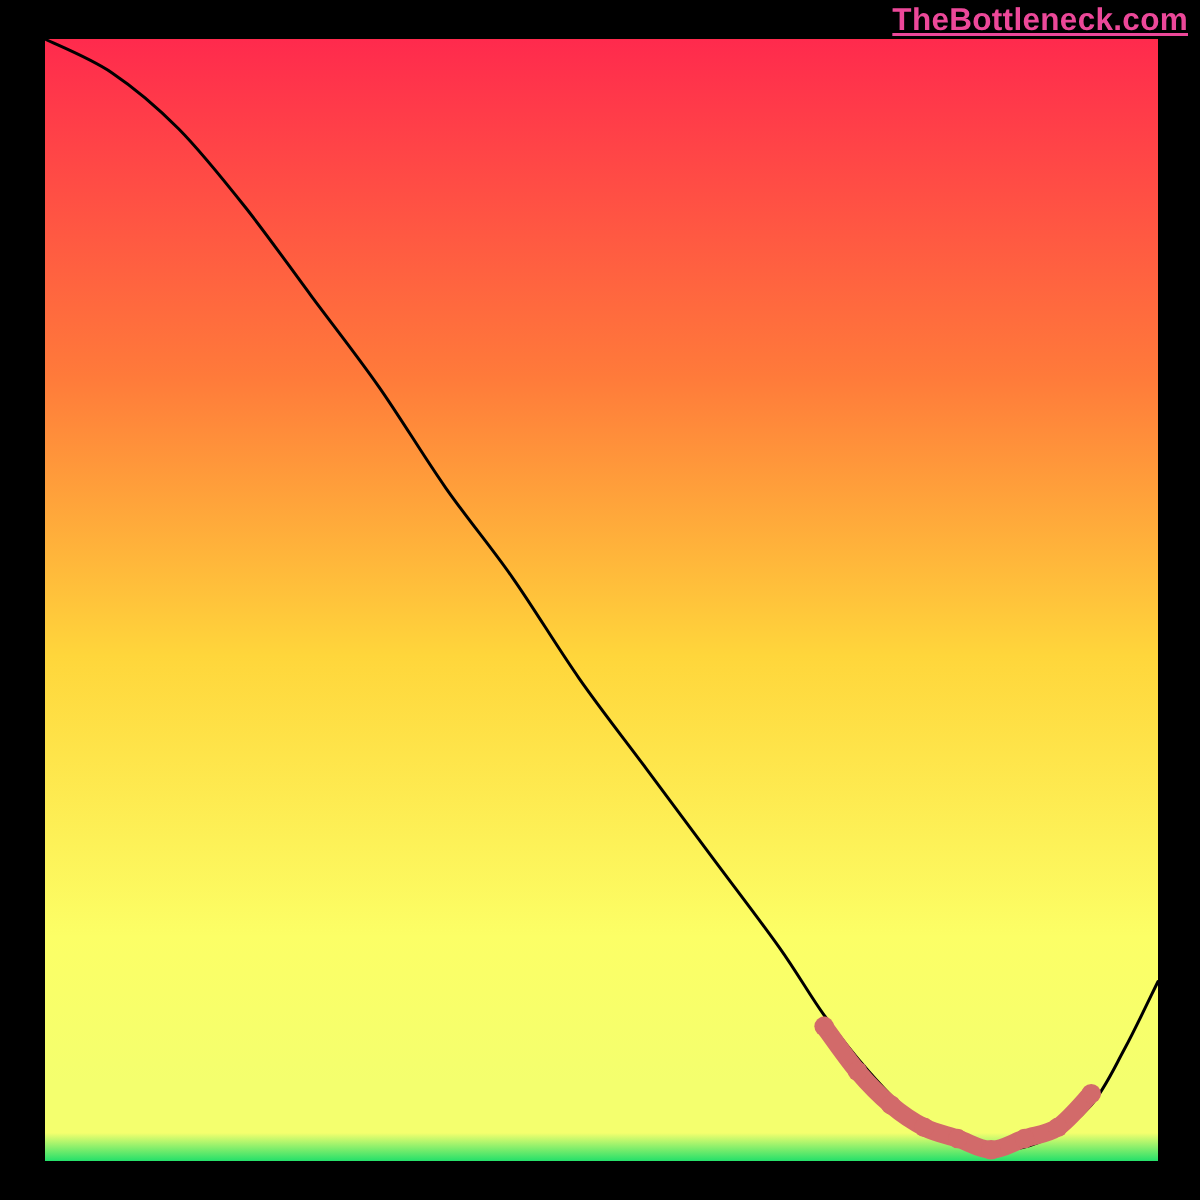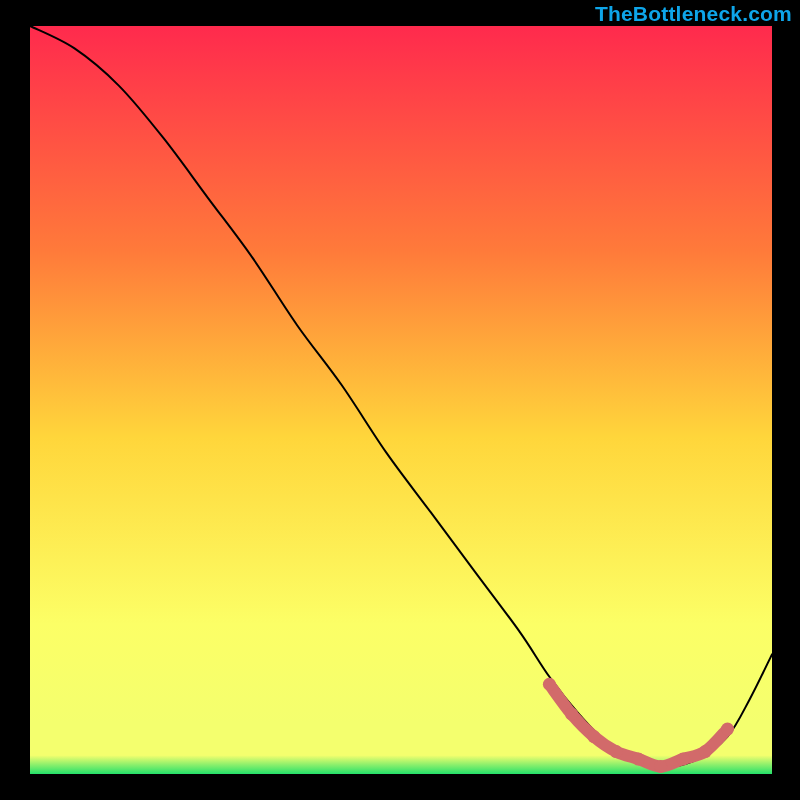--- a/index.html
+++ b/index.html
@@ -14,25 +14,26 @@
   .stage {
     position: relative;
     width: 800px;
     height: 800px;
     background: #000000;
   }
   .watermark {
     position: absolute;
     top: 2px;
     right: 8px;
-    color: #0ea5e9;
+    color: #ec4899;
     font-size: 21px;
     font-weight: 600;
     letter-spacing: 0.2px;
     z-index: 5;
+    text-decoration: underline;
   }
   svg {
     position: absolute;
     top: 0;
     left: 0;
     width: 800px;
     height: 800px;
   }
 </style>
 </head>

